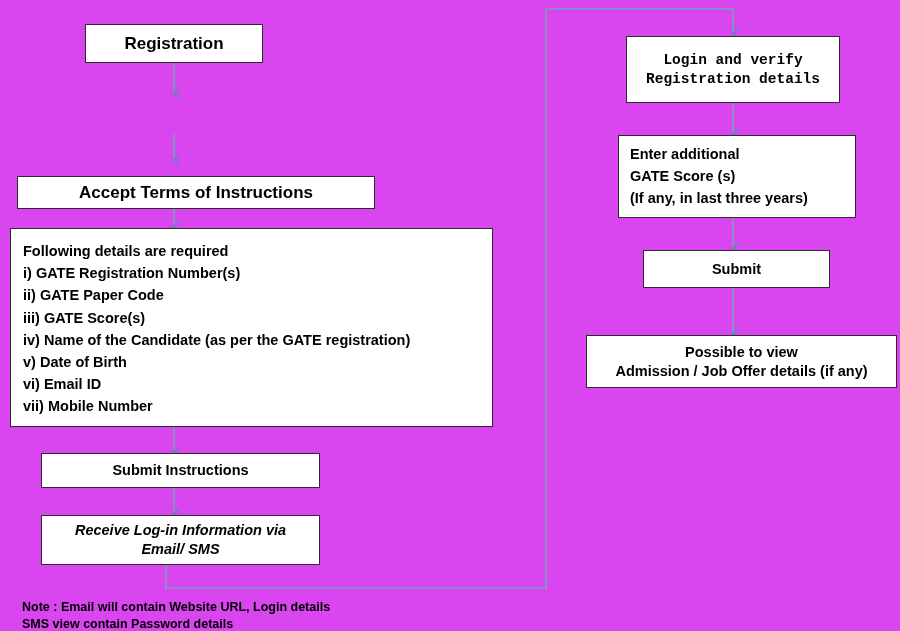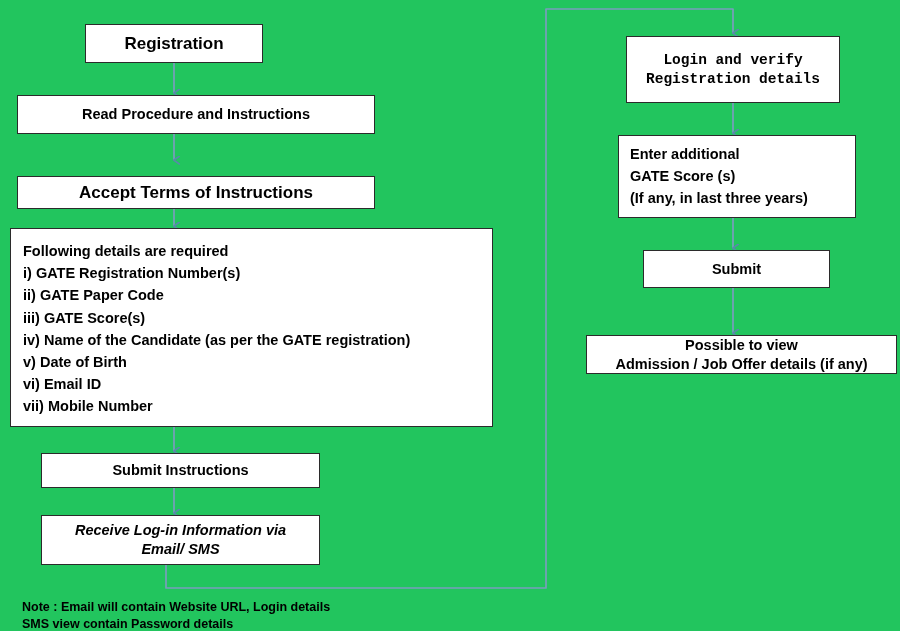--- a/index.html
+++ b/index.html
@@ -4,21 +4,21 @@
 <style>
   html, body {
     margin: 0;
     padding: 0;
     background: #ffffff;
   }
   #canvas {
     position: relative;
     width: 900px;
     height: 631px;
-    background: #22c55e;
+    background: #d946ef;
     font-family: "Liberation Sans", sans-serif;
     overflow: hidden;
   }
   svg.connectors {
     position: absolute;
     left: 0;
     top: 0;
     width: 900px;
     height: 631px;
     pointer-events: none;
@@ -62,21 +62,21 @@
   #n-details           { left: 10px;  top: 228px; width: 483px; height: 199px; font-size: 14.5px;
                          padding: 11px 10px 0 12px; }
   #n-details .txt      { line-height: 1.53; }
   #n-submit-reg        { left: 41px;  top: 453px; width: 279px; height: 35px; font-size: 14.5px; }
   #n-receive-login     { left: 41px;  top: 515px; width: 279px; height: 50px; font-size: 14.5px; font-style: italic; }
   #n-login-verify      { left: 626px; top: 36px;  width: 214px; height: 67px; font-size: 14.5px; font-family: Liberation Mono, monospace; }
   #n-enter-gate        { left: 618px; top: 135px; width: 238px; height: 83px; font-size: 14.5px;
                          padding: 8px 0 12px 11px; }
   #n-enter-gate .txt   { line-height: 1.5; }
   #n-submit            { left: 643px; top: 250px; width: 187px; height: 38px; font-size: 14.5px; }
-  #n-possible-view     { left: 586px; top: 335px; width: 311px; height: 39px; font-size: 14.5px; }
+  #n-possible-view     { left: 586px; top: 335px; width: 311px; height: 53px; font-size: 14.5px; }
   #note-block          { left: 22px;  top: 599px; }
 </style>
 </head>
 <body>
 
 <div id="canvas">
 
   <svg class="connectors" viewBox="0 0 900 631" xmlns="http://www.w3.org/2000/svg">
     <defs>
       <marker id="arrowhead" markerWidth="9" markerHeight="9" refX="4.2" refY="6.4" orient="auto" markerUnits="userSpaceOnUse">
@@ -100,23 +100,20 @@
 
     <line x1="733" y1="218" x2="733" y2="248" stroke="#7A9DBD" stroke-width="1.7" marker-end="url(#arrowhead)"></line>
 
     <line x1="733" y1="288" x2="733" y2="333" stroke="#7A9DBD" stroke-width="1.7" marker-end="url(#arrowhead)"></line>
   </svg>
 
   <div class="node" id="n-registration">
     <span class="txt">Registration</span>
   </div>
 
-  <div class="node" id="n-read-procedure">
-    <span class="txt">Read Procedure and Instructions</span>
-  </div>
 
   <div class="node" id="n-accept-terms">
     <span class="txt">Accept Terms of Instructions</span>
   </div>
 
   <div class="node left-align" id="n-details">
     <span class="txt">Following details are required
 i) GATE Registration Number(s)
 ii) GATE Paper Code
 iii) GATE Score(s)

